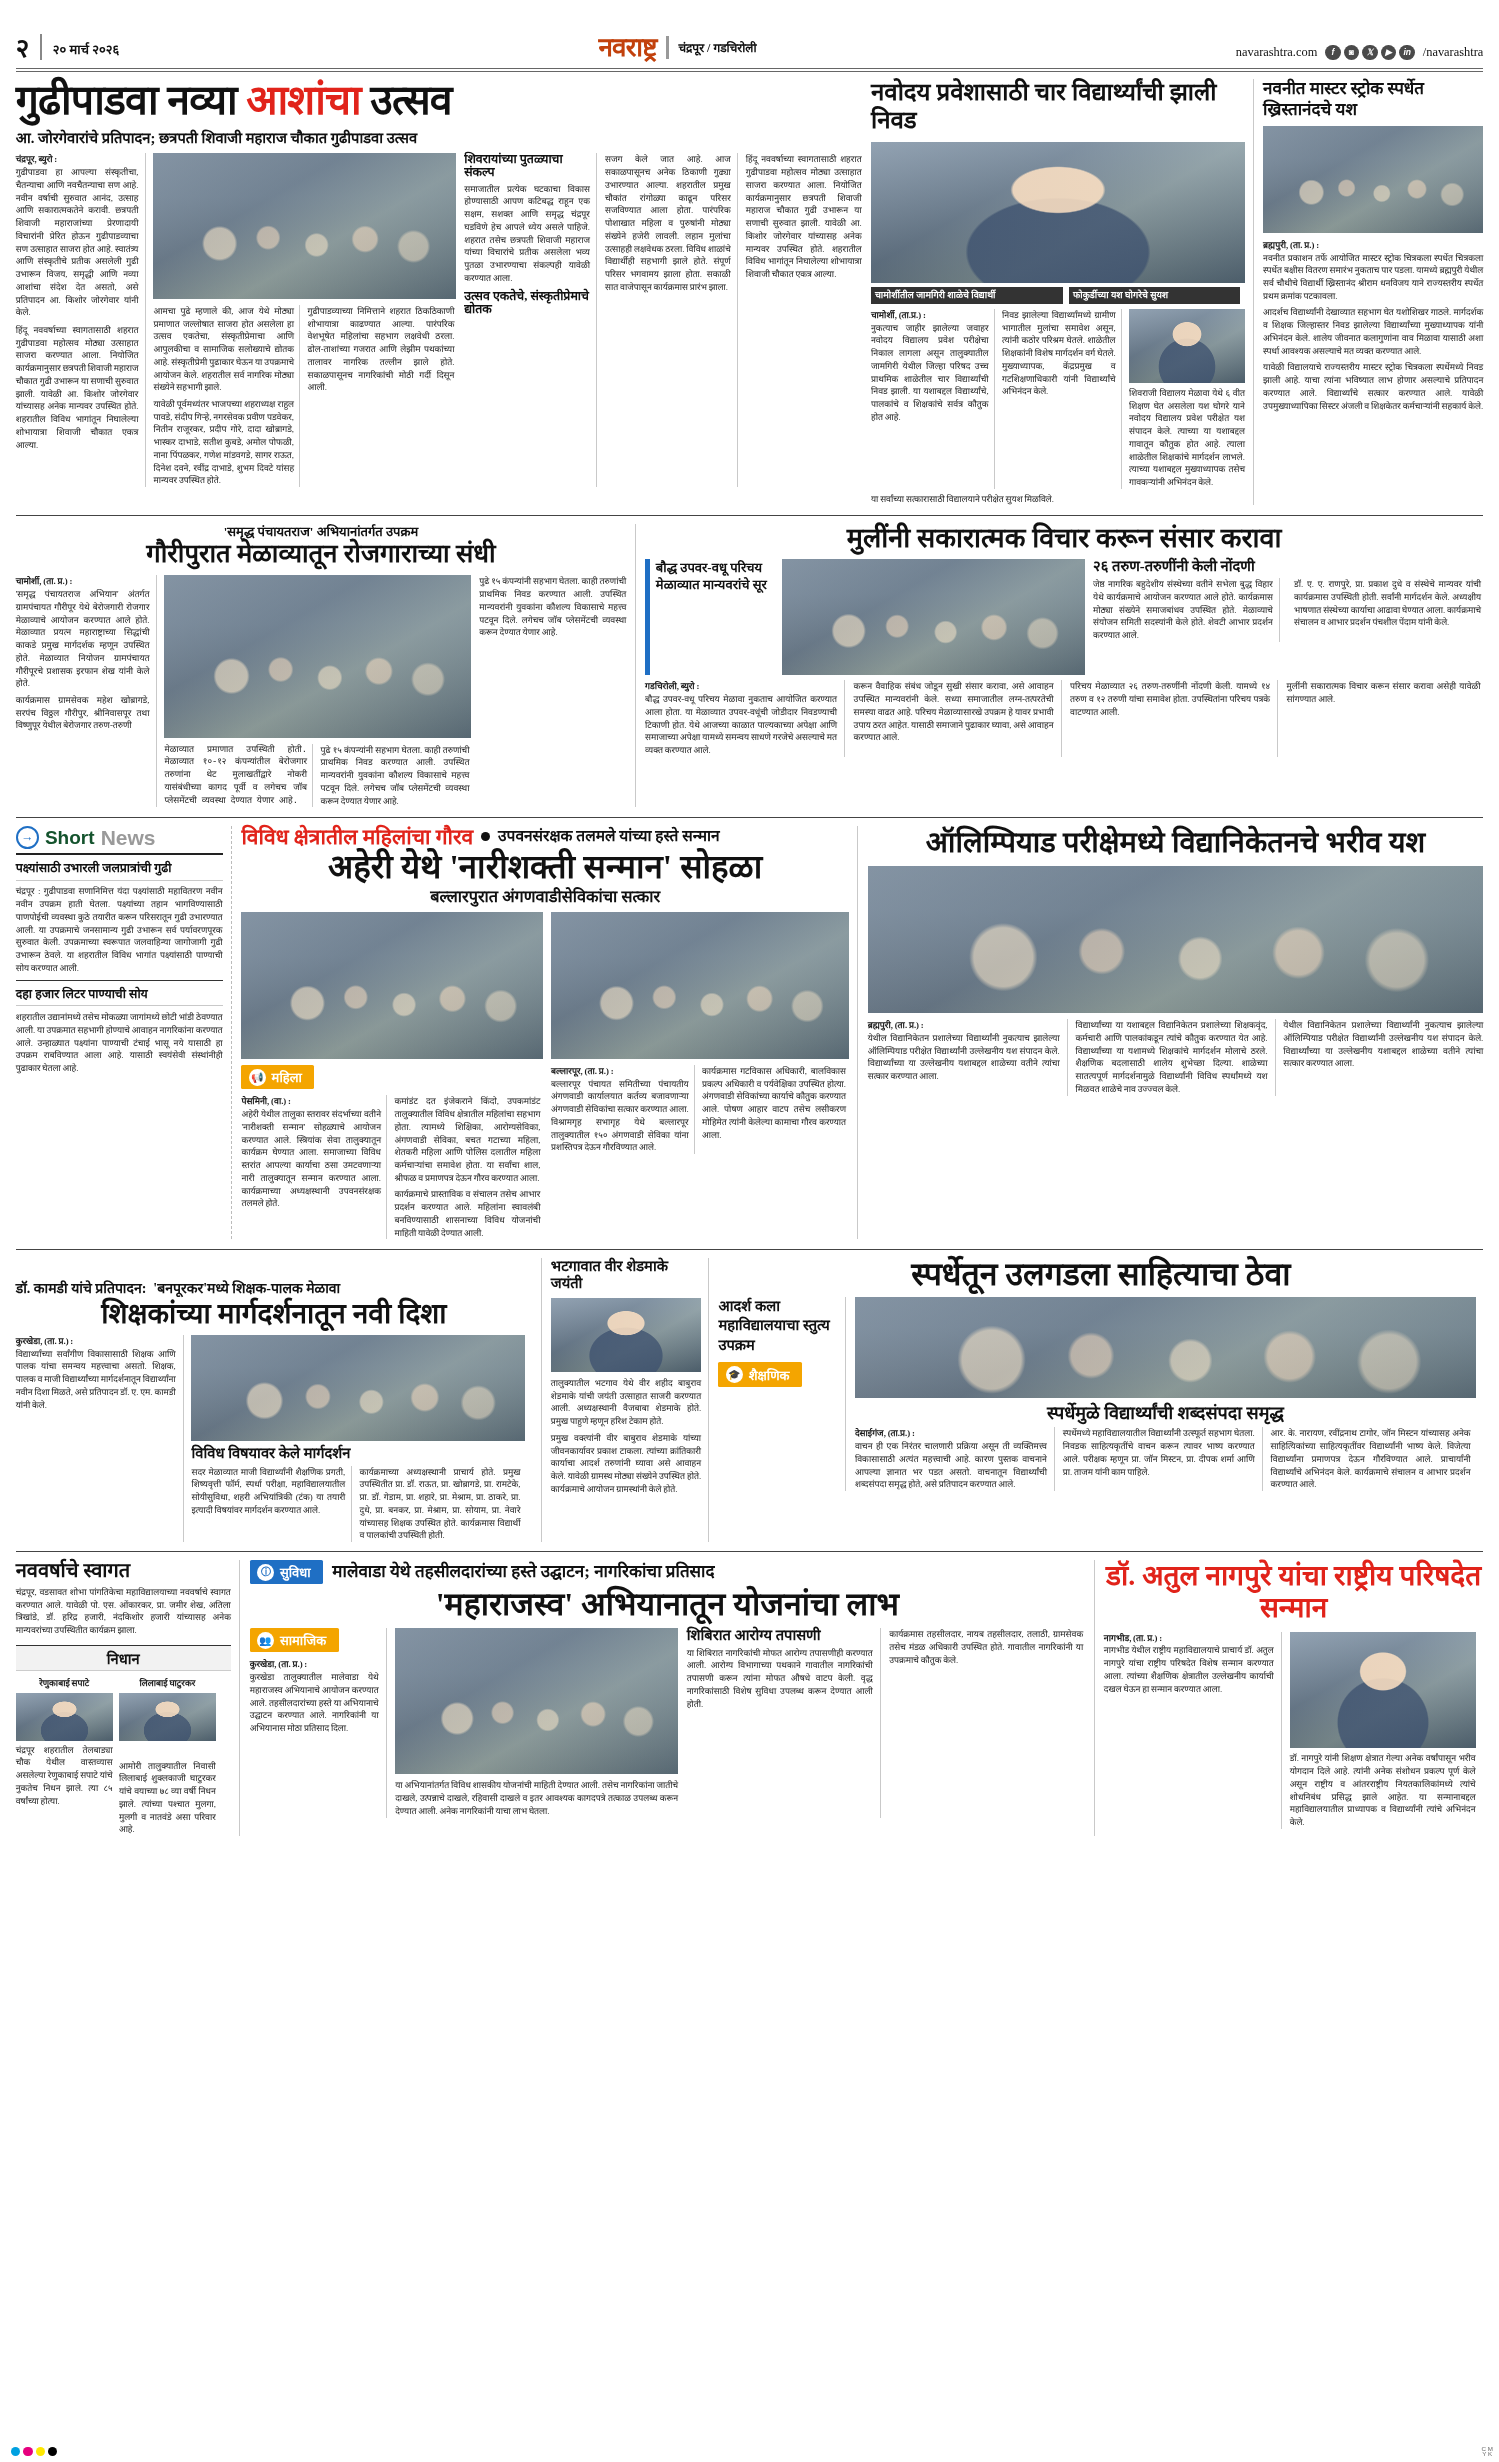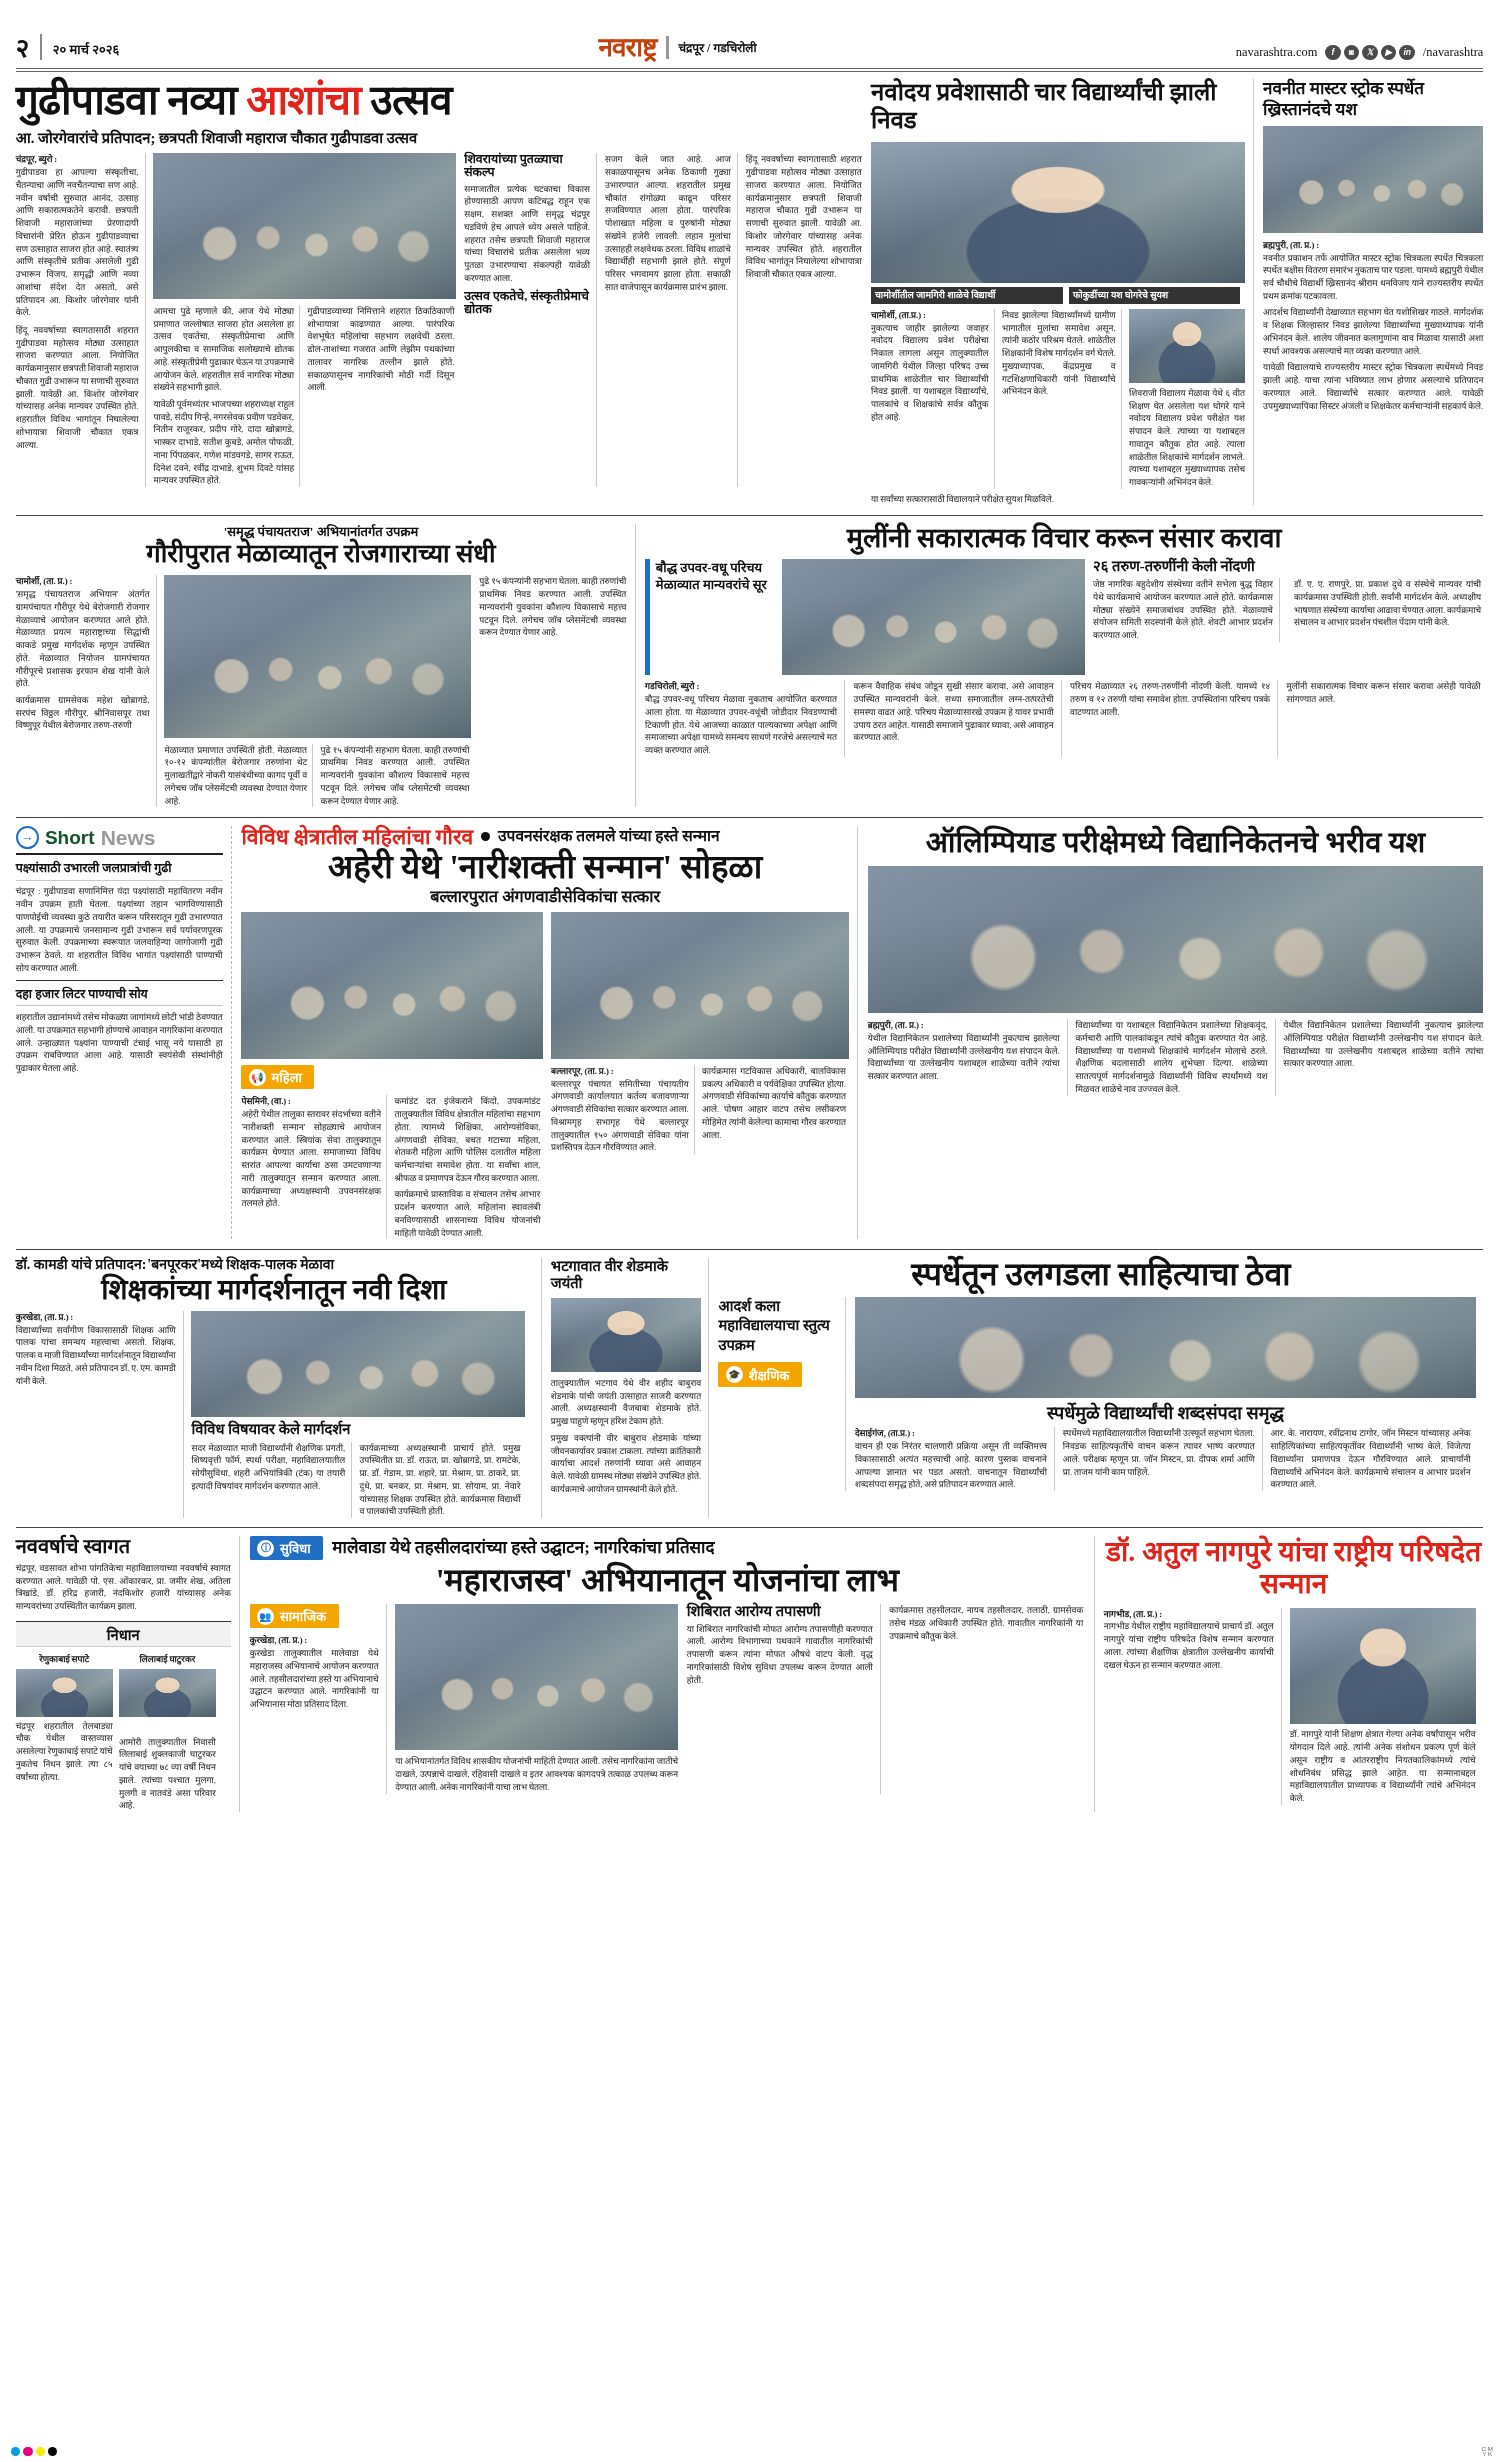--- a/index.html
+++ b/index.html
@@ -221,21 +221,21 @@
               <div style="padding-right:6.2px;">
             <div class="body-txt"><b>चामोर्शी, (ता. प्र.) :</b></div>
             <div class="body-txt">'समृद्ध पंचायतराज अभियान' अंतर्गत ग्रामपंचायत गौरीपूर येथे बेरोजगारी रोजगार मेळाव्याचे आयोजन करण्यात आले होते. मेळाव्यात प्रयत्न महाराष्ट्राच्या सिद्धांची काकडे प्रमुख मार्गदर्शक म्हणून उपस्थित होते. मेळाव्यात नियोजन ग्रामपंचायत गौरीपूरचे प्रशासक इरफान शेख यांनी केले होते.</div>
             <div class="body-txt" style="margin-top:3.9px;">कार्यक्रमास ग्रामसेवक महेश खोब्रागडे, सरपंच विठ्ठल गौरीपुर, श्रीनिवासपूर तथा विष्णुपूर येथील बेरोजगार तरुण-तरुणी</div>
           </div>
             </div>
           <div style="width:307px;">
             <div class="ph" style="height:163px;"></div>
             <div style="display:flex;gap:7px;margin-top:5.4px;">
               <div style="width:149px;" class="col-rule">
-                  <div style="padding-right:5.4px;">
+                  <div style="padding-right:5.4px;font-family:Liberation Mono, monospace;">
                 <div class="body-txt">मेळाव्यात प्रमाणात उपस्थिती होती. मेळाव्यात १०-१२ कंपन्यांतील बेरोजगार तरुणांना थेट मुलाखतींद्वारे नोकरी यासंबंधीच्या कागद पूर्वी व लगेचच जॉब प्लेसमेंटची व्यवस्था देण्यात येणार आहे.</div>
               </div>
                 </div>
               <div style="width:149px;">
                 <div class="body-txt">पुढे १५ कंपन्यांनी सहभाग घेतला. काही तरुणांची प्राथमिक निवड करण्यात आली. उपस्थित मान्यवरांनी युवकांना कौशल्य विकासाचे महत्त्व पटवून दिले. लगेचच जॉब प्लेसमेंटची व्यवस्था करून देण्यात येणार आहे.</div>
               </div>
             </div>
           </div>
           <div style="width:147px;">
             <div class="body-txt">पुढे १५ कंपन्यांनी सहभाग घेतला. काही तरुणांची प्राथमिक निवड करण्यात आली. उपस्थित मान्यवरांनी युवकांना कौशल्य विकासाचे महत्त्व पटवून दिले. लगेचच जॉब प्लेसमेंटची व्यवस्था करून देण्यात येणार आहे.</div>
@@ -387,21 +387,21 @@
       </div>
     </div>
   </div>
 
   <div style="border-top:1.6px solid #444;margin:9.3px 4.7px 0;"></div>
 
   <div style="display:flex;padding:7.8px 4.7px 0;gap:9.3px;">
 
     <div style="width:528px;" class="col-rule">
       <div style="padding-right:8.5px;">
-        <div style="display:flex;align-items:center;gap:1px;">
+        <div style="display:flex;align-items:center;gap:7px;margin-top:24px;">
           <div class="hl" style="font-size:14px;">डॉ. कामडी यांचे प्रतिपादन:</div>
           <div class="hl" style="font-size:14px;">'बनपूरकर'मध्ये शिक्षक-पालक मेळावा</div>
         </div>
         <div class="hl" style="font-size:28px;text-align:center;margin-top:2.3px;">शिक्षकांच्या मार्गदर्शनातून नवी दिशा</div>
         <div style="display:flex;gap:7.8px;margin-top:7px;">
           <div style="width:168px;" class="col-rule">
               <div style="padding-right:7px;">
             <div class="body-txt"><b>कुरखेडा, (ता. प्र.) :</b></div>
             <div class="body-txt">विद्यार्थ्यांच्या सर्वांगीण विकासासाठी शिक्षक आणि पालक यांचा समन्वय महत्त्वाचा असतो. शिक्षक, पालक व माजी विद्यार्थ्यांच्या मार्गदर्शनातून विद्यार्थ्यांना नवीन दिशा मिळते, असे प्रतिपादन डॉ. ए. एम. कामडी यांनी केले.</div>
           </div>

